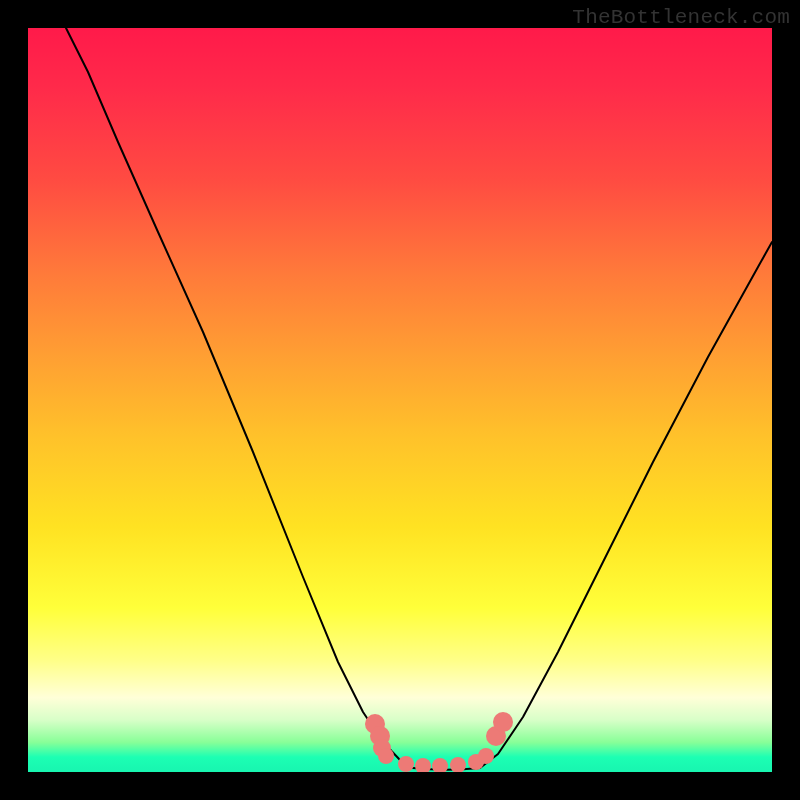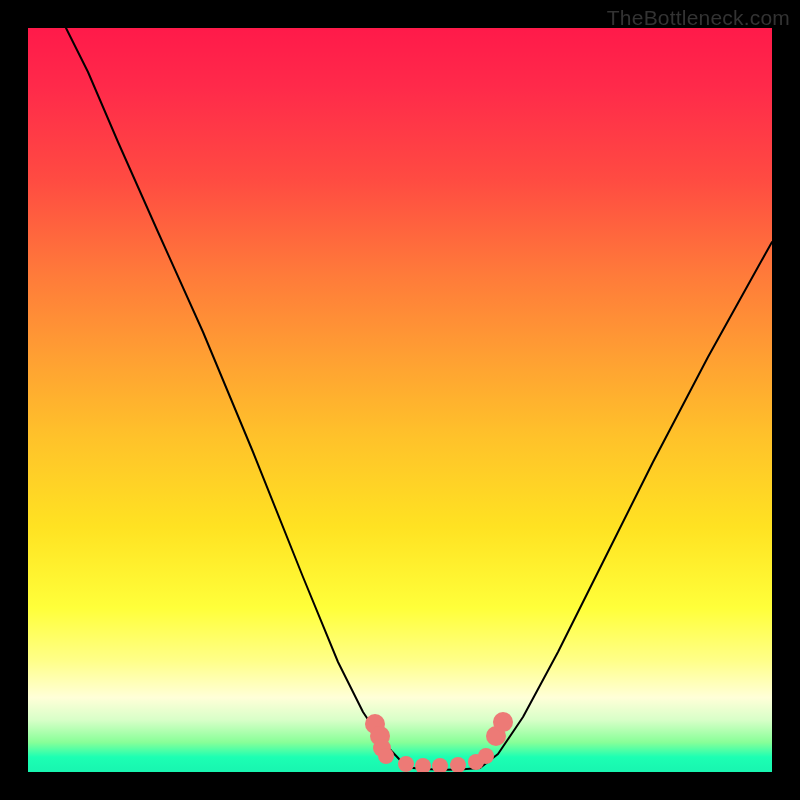--- a/index.html
+++ b/index.html
@@ -43,20 +43,21 @@
     height: 744px;
   }
   .watermark {
     position: absolute;
     top: 6px;
     right: 10px;
     color: #333;
     font-size: 21px;
     font-weight: 500;
     letter-spacing: 0.2px;
+    font-family: Liberation Mono, monospace;
   }
 </style>
 </head>
 <body>
 
 <div class="plot-area">
   <svg viewBox="0 0 744 744" preserveAspectRatio="none">
     <g id="curves">
         <path d="M38 0 L60 44 L90 114 L130 204 L175 304 L225 424 L275 549 L310 634 L335 684 L355 714 L372 732 L385 740" fill="none" stroke="#000" stroke-width="2" stroke-linecap="round" stroke-linejoin="round"></path>
         <path d="M452 740 L470 726 L495 689 L530 624 L575 534 L625 434 L680 329 L730 239 L744 214" fill="none" stroke="#000" stroke-width="2" stroke-linecap="round" stroke-linejoin="round"></path>

